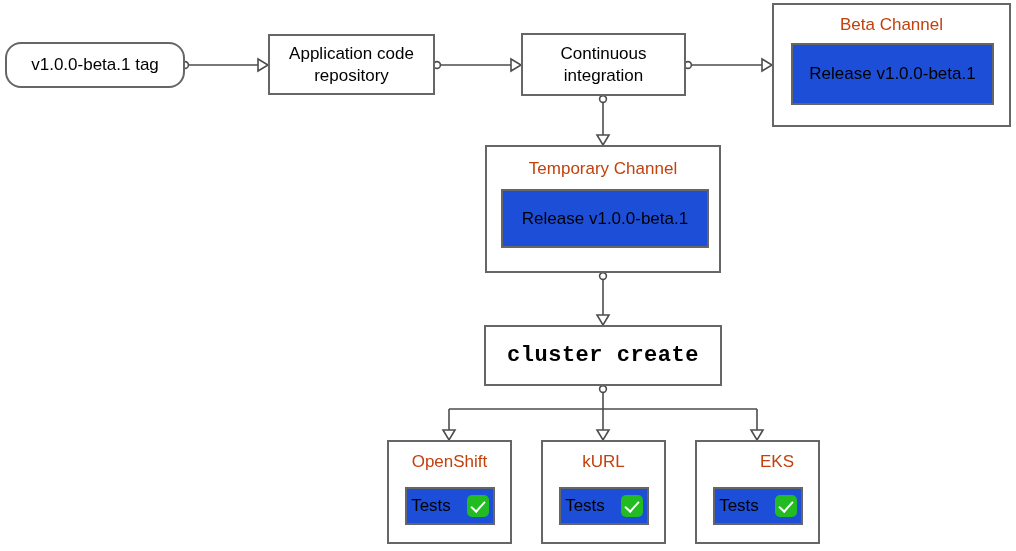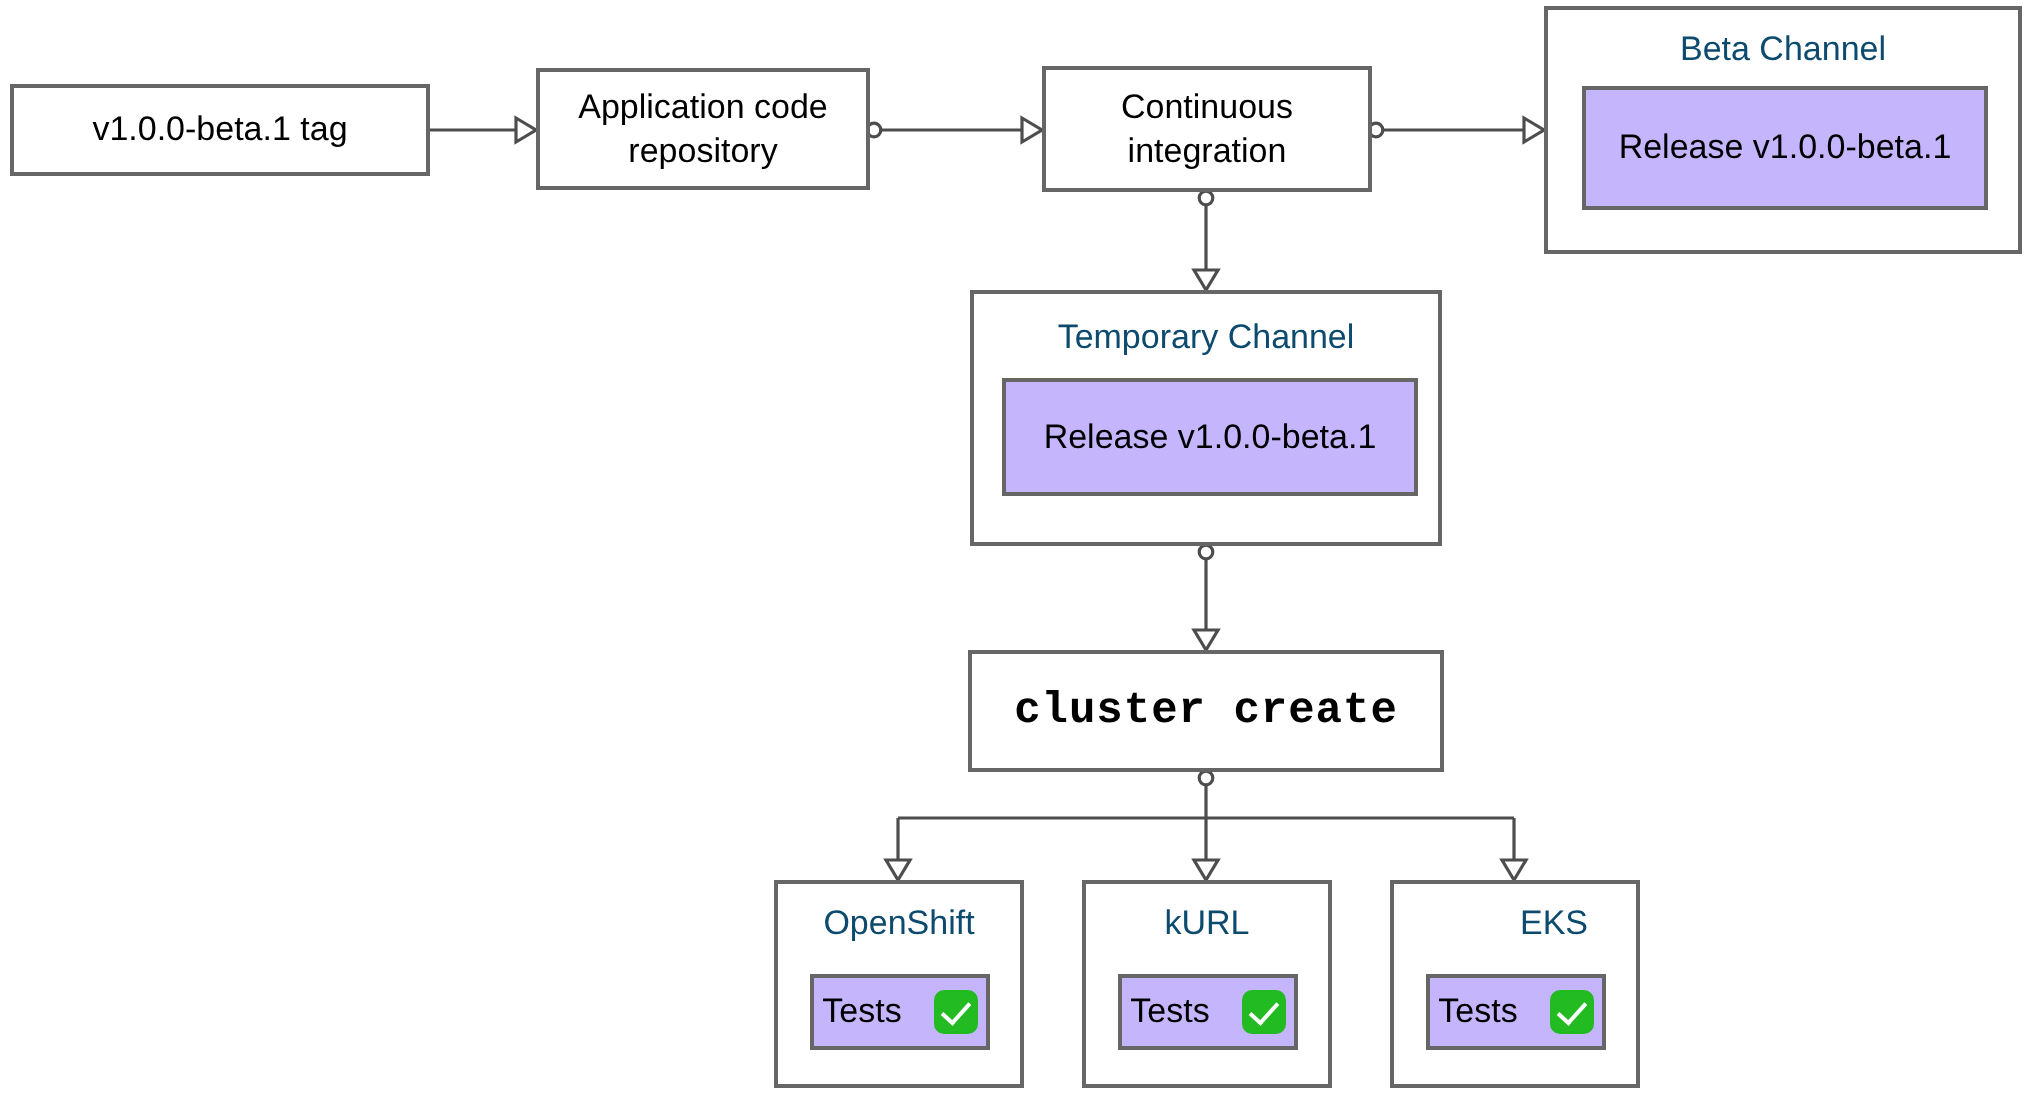--- a/index.html
+++ b/index.html
@@ -44,26 +44,26 @@
     border: 2px solid #666666;
     background: #ffffff;
     z-index: 2;
   }
   .container-title {
     position: absolute;
     left: 0;
     right: 0;
     text-align: center;
     font-size: 17px;
-    color: #0c4a6e;
+    color: #c2410c;
   }
   .inner-node {
     position: absolute;
     border: 2px solid #666666;
-    background: #c4b5fd;
+    background: #1d4ed8;
     display: flex;
     align-items: center;
     justify-content: center;
     font-size: 17px;
     color: #000000;
   }
   .inner-node.with-icon {
     gap: 16px;
   }
   .check-icon {
@@ -156,21 +156,21 @@
       <path class="edge-head" d="M 443 430 L 455 430 L 449 440 Z"></path>
 
       <line class="edge-line" x1="603" y1="409" x2="603" y2="432"></line>
       <path class="edge-head" d="M 597 430 L 609 430 L 603 440 Z"></path>
 
       <line class="edge-line" x1="757" y1="409" x2="757" y2="432"></line>
       <path class="edge-head" d="M 751 430 L 763 430 L 757 440 Z"></path>
     </g>
   </svg>
 
-  <div class="node" style="left:5px; top:42px; width:210px; height:46px;">
+  <div class="node" style="left:5px; top:42px; width:180px; height:46px;border-radius:16px;">
     <span>v1.0.0-beta.1 tag</span>
   </div>
 
   <div class="node" style="left:268px; top:34px; width:167px; height:61px;">
     <span>
       <span>Application code</span><br>
       <span>repository</span>
     </span>
   </div>
 

